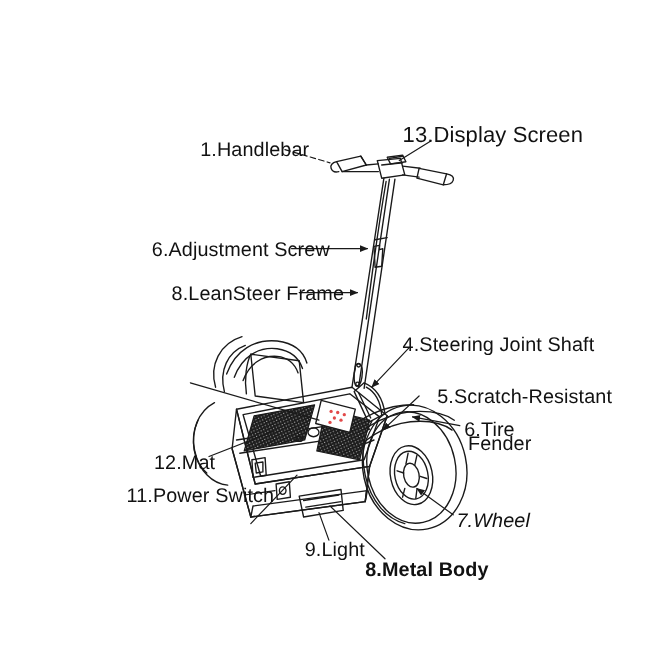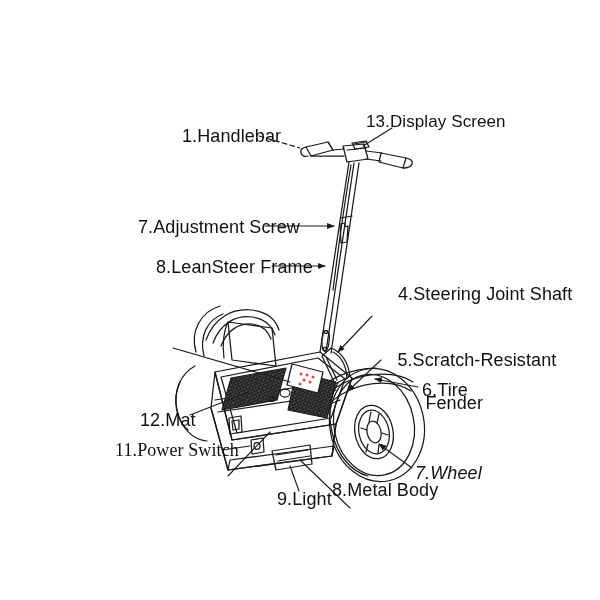--- a/index.html
+++ b/index.html
@@ -26,21 +26,21 @@
     position: absolute;
     color: #111111;
     font-family: "Liberation Sans", sans-serif;
     font-size: 18px;
     font-weight: 400;
     line-height: 1.18;
     white-space: pre;
     letter-spacing: 0.1px;
   }
   .callout.big {
-    font-size: 17px;
+    font-size: 20px;
   }
 </style>
 </head>
 <body>
 
 <div id="page">
 
   <svg id="diagram-svg" viewBox="0 0 600 600" fill="none" stroke="#1a1a1a" stroke-width="1.25" stroke-linecap="round" stroke-linejoin="round">
 
     <defs>
@@ -223,38 +223,38 @@
       <path d="M190 415 L249 392"></path>
 
       <path d="M173 348 L290 382"></path>
     </g>
   </svg>
 
   <div class="callout" style="left:182px; top:126px;">1.Handlebar</div>
 
   <div class="callout big" style="left:366px; top:112px;">13.Display Screen</div>
 
-  <div class="callout" style="left:138px; top:217px;">7.Adjustment Screw</div>
+  <div class="callout" style="left:138px; top:217px;">6.Adjustment Screw</div>
 
   <div class="callout" style="left:156px; top:257px;">8.LeanSteer Frame</div>
 
-  <div class="callout" style="left:366px; top:284px;margin-left:32px;">4.Steering Joint Shaft</div>
+  <div class="callout" style="left:366px; top:303px;">4.Steering Joint Shaft</div>
 
   <div class="callout" style="left:377px; top:329px;">
     <span>5.Scratch-Resistant</span><br>
     <span style="display:inline-block; padding-left:28px;">Fender</span>
   </div>
 
   <div class="callout" style="left:422px; top:380px;">6.Tire</div>
 
   <div class="callout" style="left:415px; top:463px;font-style:italic;">7.Wheel</div>
 
-  <div class="callout" style="left:332px; top:480px;">8.Metal Body</div>
+  <div class="callout" style="left:332px; top:508px;font-weight:bold;">8.Metal Body</div>
 
   <div class="callout" style="left:277px; top:489px;">9.Light</div>
 
 
-  <div class="callout" style="left:115px; top:440px;font-family:Liberation Serif, serif;">11.Power Switch</div>
+  <div class="callout" style="left:115px; top:440px;">11.Power Switch</div>
 
   <div class="callout" style="left:140px; top:410px;text-align:right;">12.Mat</div>
 
 
 </div>
 
 </body></html>

